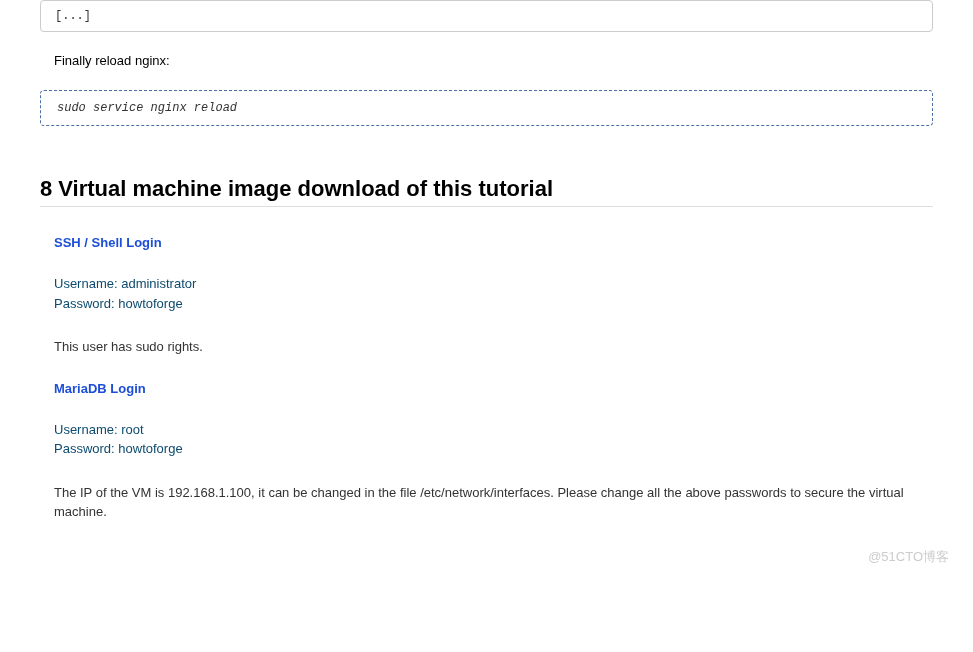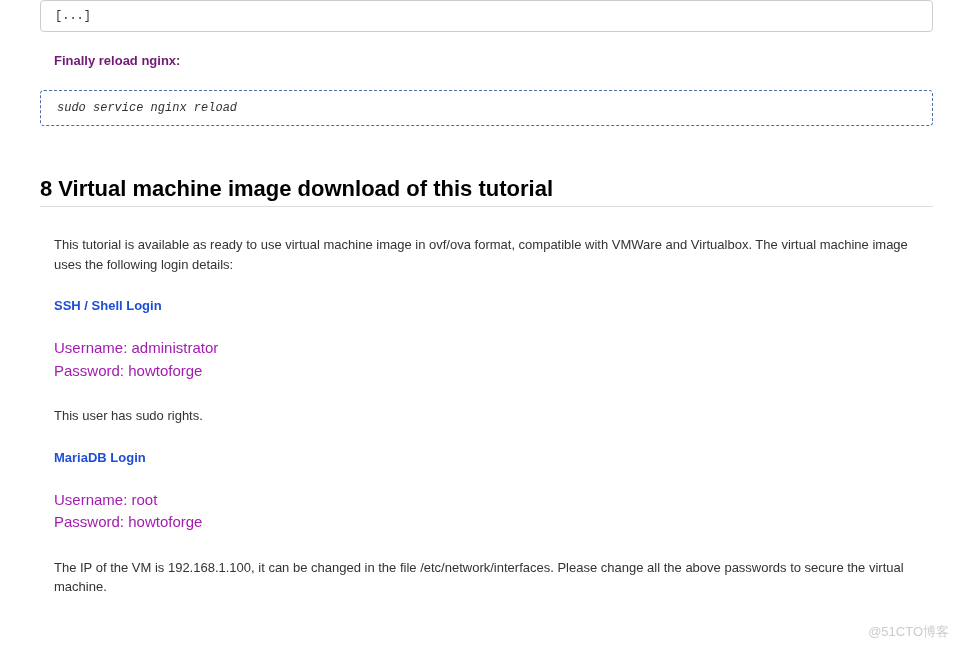--- a/index.html
+++ b/index.html
@@ -31,24 +31,23 @@
       padding: 10px 16px;
       margin-bottom: 40px;
       margin-top: 8px;
       font-family: "Courier New", monospace;
       font-size: 12px;
       font-style: italic;
       background: #fff;
     }
     .para {
       font-size: 13px;
-      color: #701a75;
+      color: #000000;
       margin: 16px 0 20px 14px;
       line-height: 1.4;
-      font-weight: bold;
     }
     .section-heading {
       font-size: 22px;
       font-weight: bold;
       color: #000000;
       margin: 50px 0 4px 0;
       padding-bottom: 4px;
       border-bottom: 1px solid #ddd;
     }
     .content-section {
@@ -61,22 +60,22 @@
       margin-bottom: 24px;
       line-height: 1.5;
     }
     .content-bold {
       font-size: 13px;
       font-weight: bold;
       color: #1d4ed8;
       margin-bottom: 24px;
     }
     .content-line {
-      font-size: 15px;
-      color: #a21caf;
+      font-size: 13px;
+      color: #0c4a6e;
       line-height: 1.5;
     }
     .content-group {
       margin-bottom: 24px;
     }
     .watermark {
       position: absolute;
       right: 24px;
       bottom: 20px;
       color: #ccc;
@@ -93,21 +92,20 @@
 
 <p class="para">Finally reload nginx:</p>
 
 <div class="dashed-code-block">
   <span>sudo service nginx reload</span>
 </div>
 
 <h2 class="section-heading">8 Virtual machine image download of this tutorial</h2>
 
 <div class="content-section">
-  <p class="content-para">This tutorial is available as ready to use virtual machine image in ovf/ova format, compatible with VMWare and Virtualbox. The virtual machine image uses the following login details:</p>
 
   <p class="content-bold">SSH / Shell Login</p>
 
   <div class="content-group">
     <div class="content-line">Username: administrator</div>
     <div class="content-line">Password: howtoforge</div>
   </div>
 
   <p class="content-para">This user has sudo rights.</p>
 

